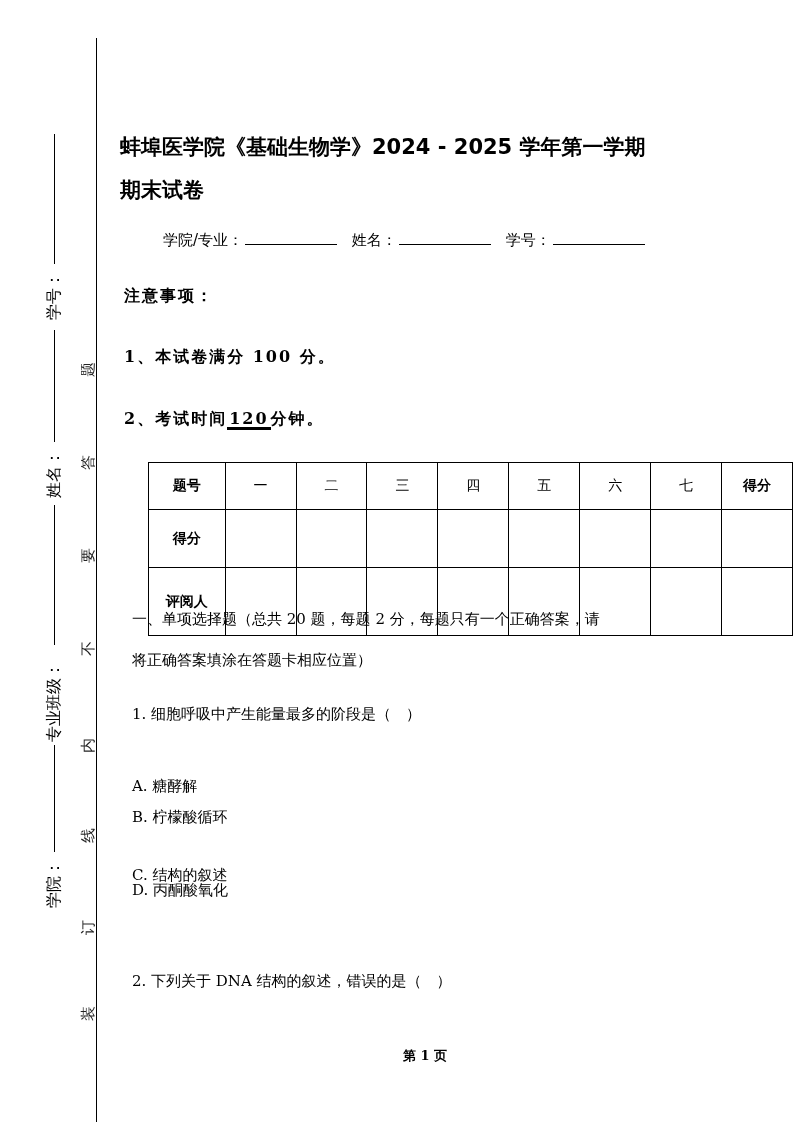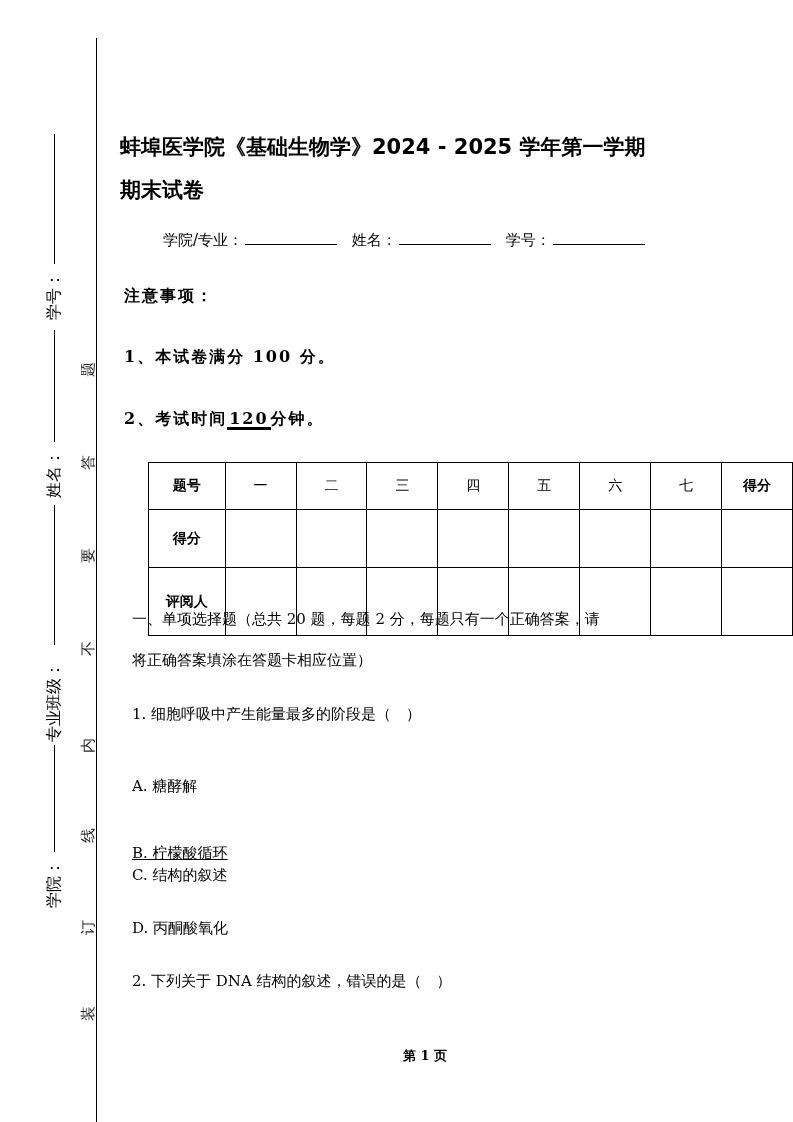--- a/index.html
+++ b/index.html
@@ -97,19 +97,19 @@
     <td class="c"></td>
   </tr>
 </tbody>
   </table>
 
 <div class="q" style="top:610px;">一、单项选择题（总共 20 题，每题 2 分，每题只有一个正确答案，请</div>
 <div class="q" style="top:651px;">将正确答案填涂在答题卡相应位置）</div>
 
 <div class="q" style="top:705px;">1. 细胞呼吸中产生能量最多的阶段是（　）</div>
 <div class="q" style="top:771px;margin-top:6px;">A. 糖酵解</div>
-<div class="q" style="top:844px;text-decoration:underline;">B. 柠檬酸循环</div>
+<div class="q" style="top:808px;">B. 柠檬酸循环</div>
 <div class="q" style="top:866px;">C. 结构的叙述</div>
-<div class="q" style="top:919px;text-align:right;">D. 丙酮酸氧化</div>
+<div class="q" style="top:881px;text-align:right;">D. 丙酮酸氧化</div>
 
 <div class="q" style="top:972px;">2. 下列关于 DNA 结构的叙述，错误的是（　）</div>
 
 <div class="footer">第 1 页</div>
 
 </body></html>

